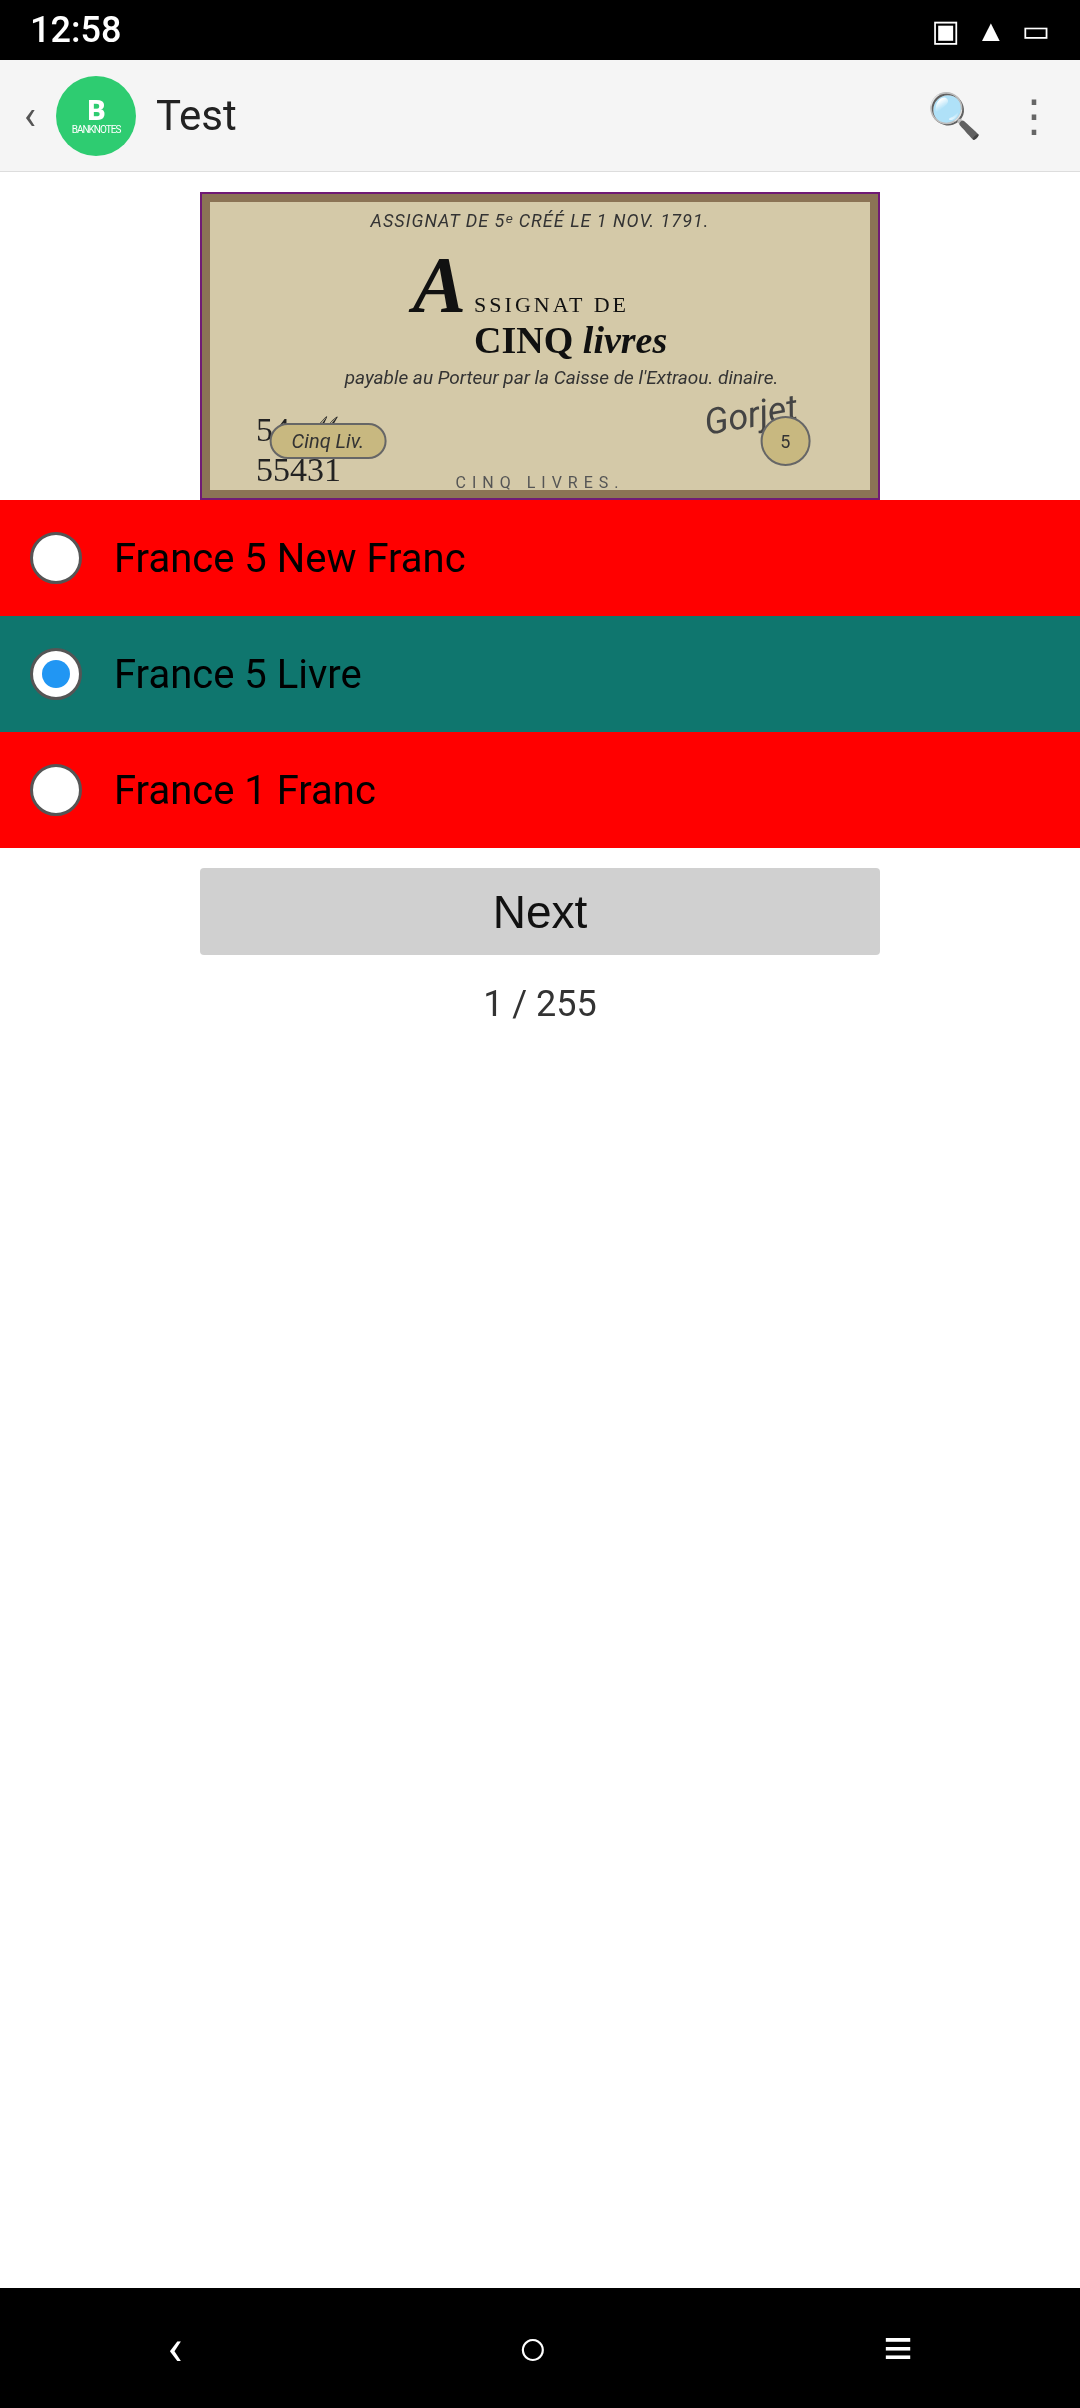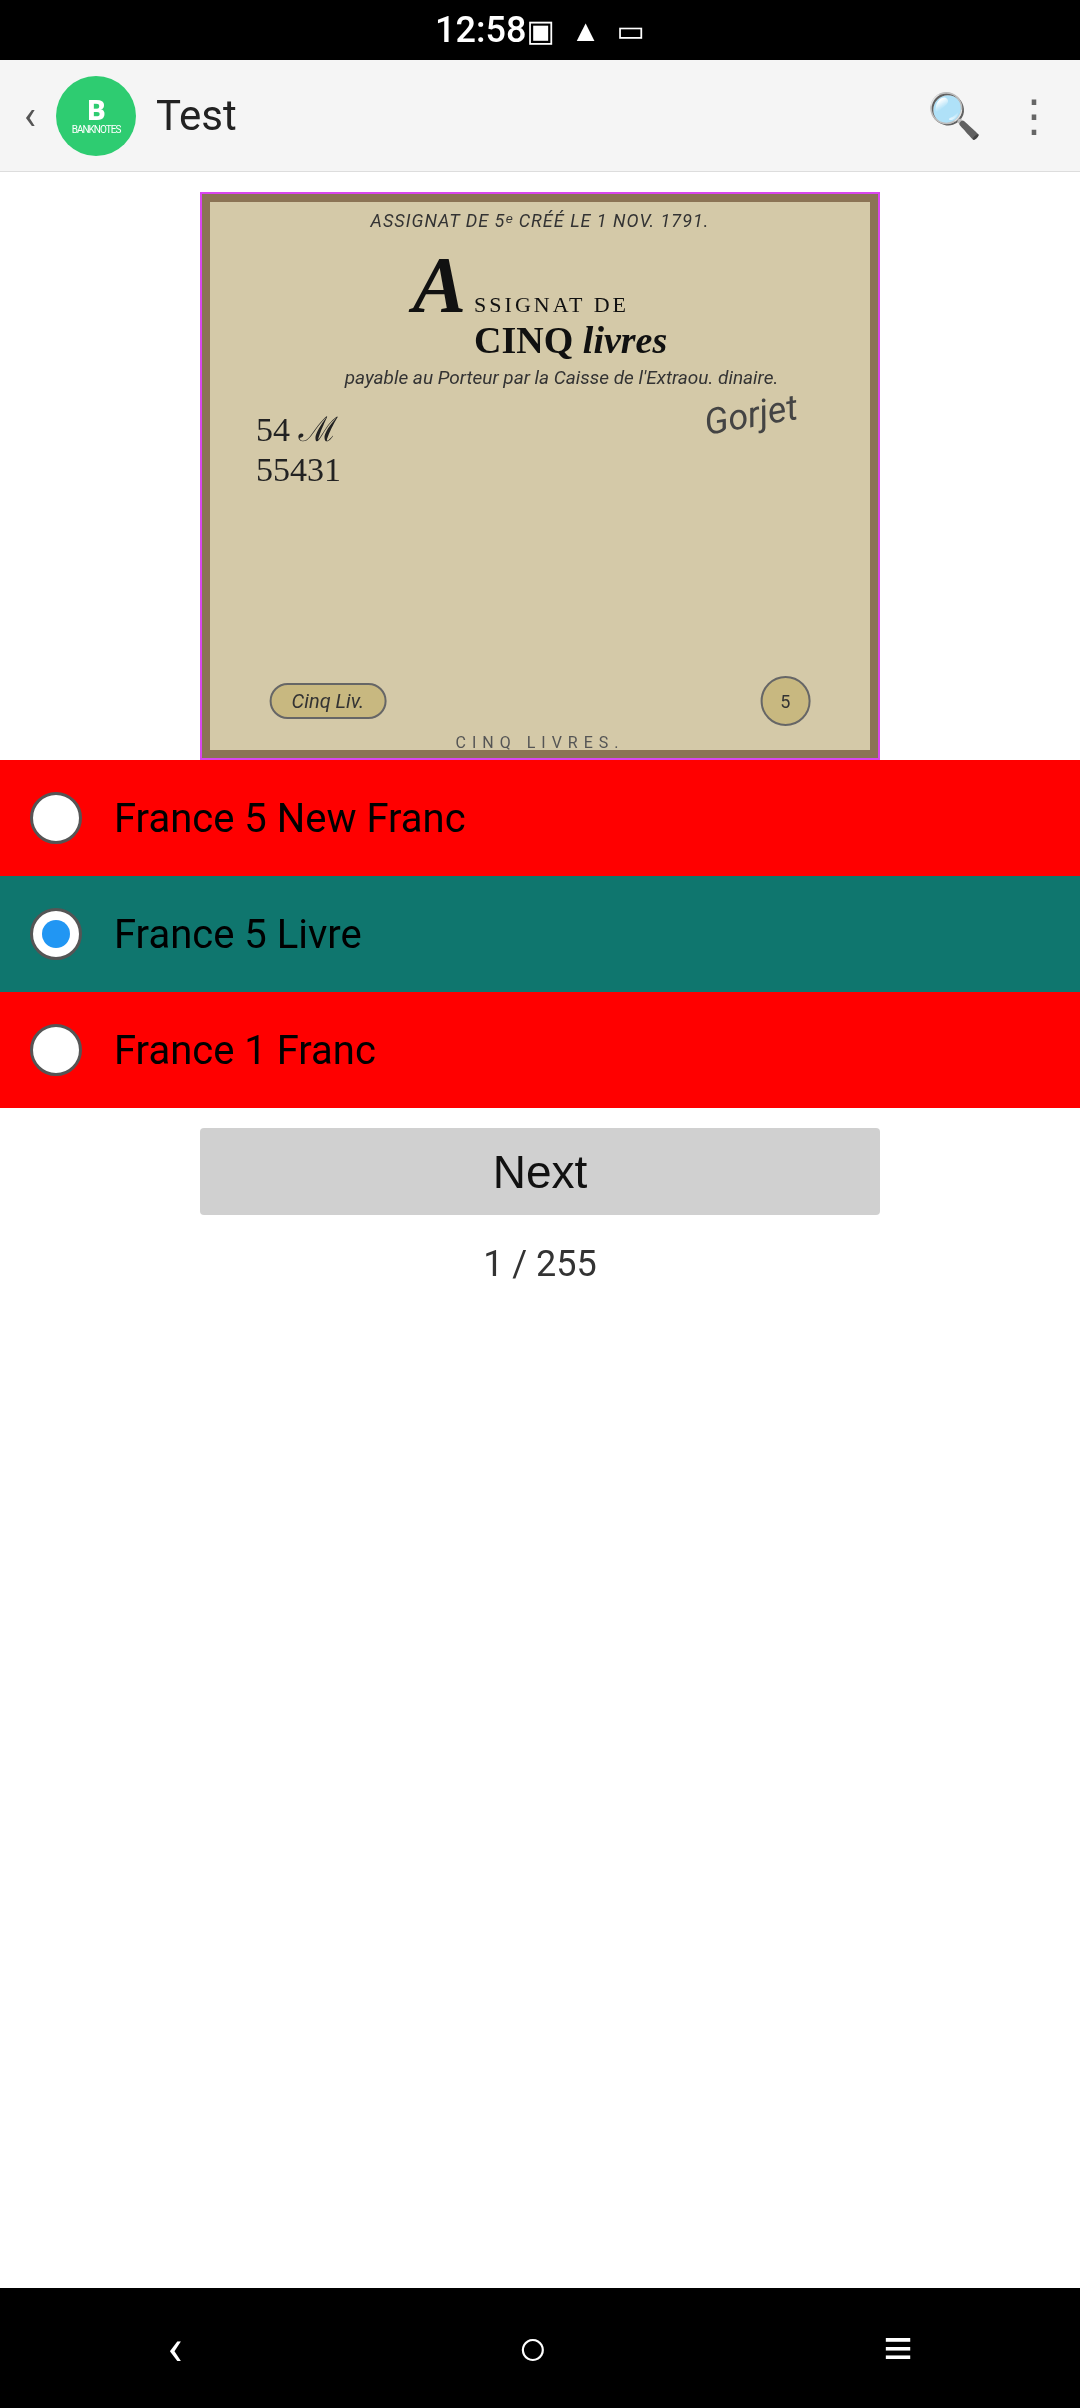--- a/index.html
+++ b/index.html
@@ -13,21 +13,21 @@
       display: flex;
       flex-direction: column;
     }
 
     
     .status-bar {
       background: #000000;
       height: 60px;
       display: flex;
       align-items: center;
-      justify-content: center;
+      justify-content: space-between;
       padding: 16px 30px;
       flex-shrink: 0;
     }
 
     .status-time {
       color: #ffffff;
       font-size: 36px;
       font-weight: 500;
     }
 
@@ -115,23 +115,23 @@
     
     .banknote-image-container {
       width: 100%;
       display: flex;
       justify-content: center;
       padding: 20px 0 0 0;
     }
 
     .banknote-image {
       width: 680px;
-      height: 568px;
+      height: 308px;
       background: #d4c9a8;
-      border: 2px solid #d946ef;
+      border: 2px solid #701a75;
       display: flex;
       flex-direction: column;
       align-items: center;
       justify-content: flex-start;
       padding: 16px 24px;
       position: relative;
       overflow: hidden;
     }
 
     .banknote-header-line {

